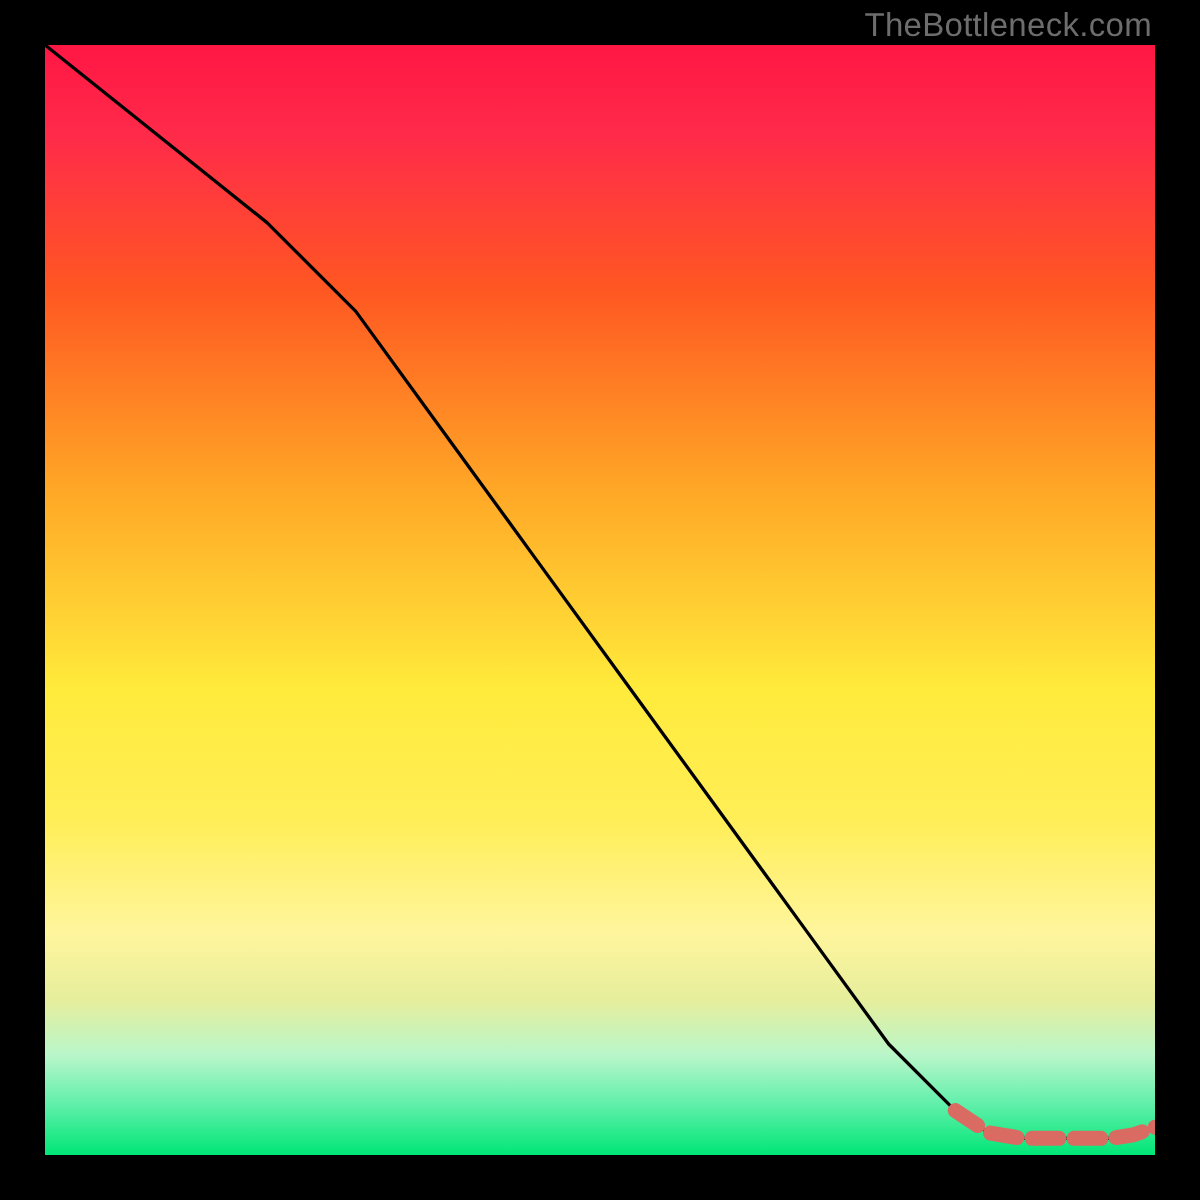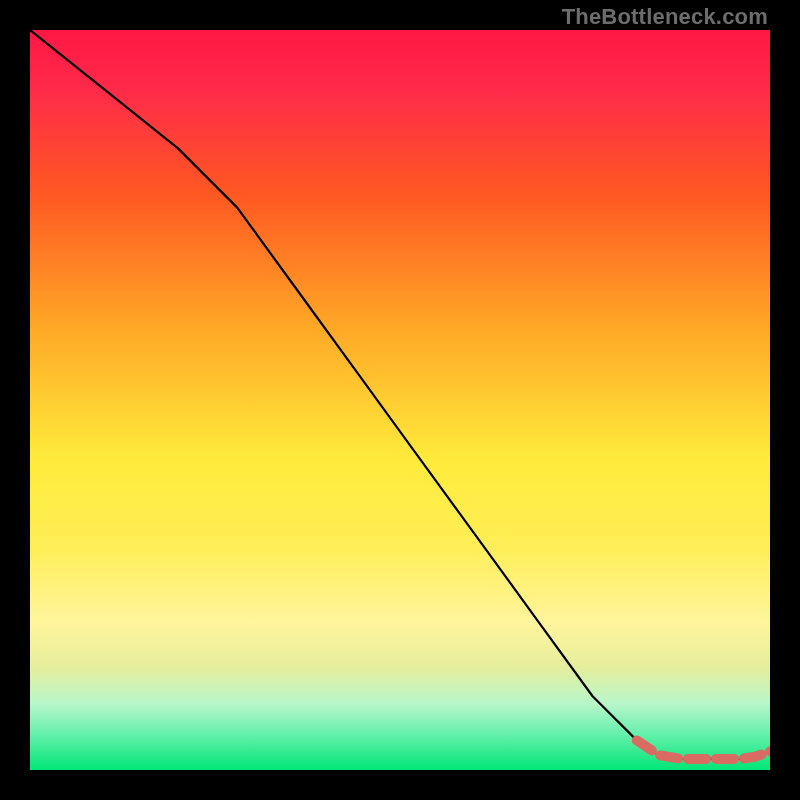--- a/index.html
+++ b/index.html
@@ -30,21 +30,21 @@
       #69f0ae 95%,
       #00e676 100%
     );
   }
   .watermark {
     position: absolute;
     top: 4px;
     right: 32px;
     font-family: Arial, Helvetica, sans-serif;
     font-size: 22px;
-    font-weight: 700;
+    font-weight: 400;
     color: #6d6d6d;
     letter-spacing: 0.2px;
   }
   svg.plot {
     position: absolute;
     left: 30px;
     top: 30px;
     width: 740px;
     height: 740px;
   }

